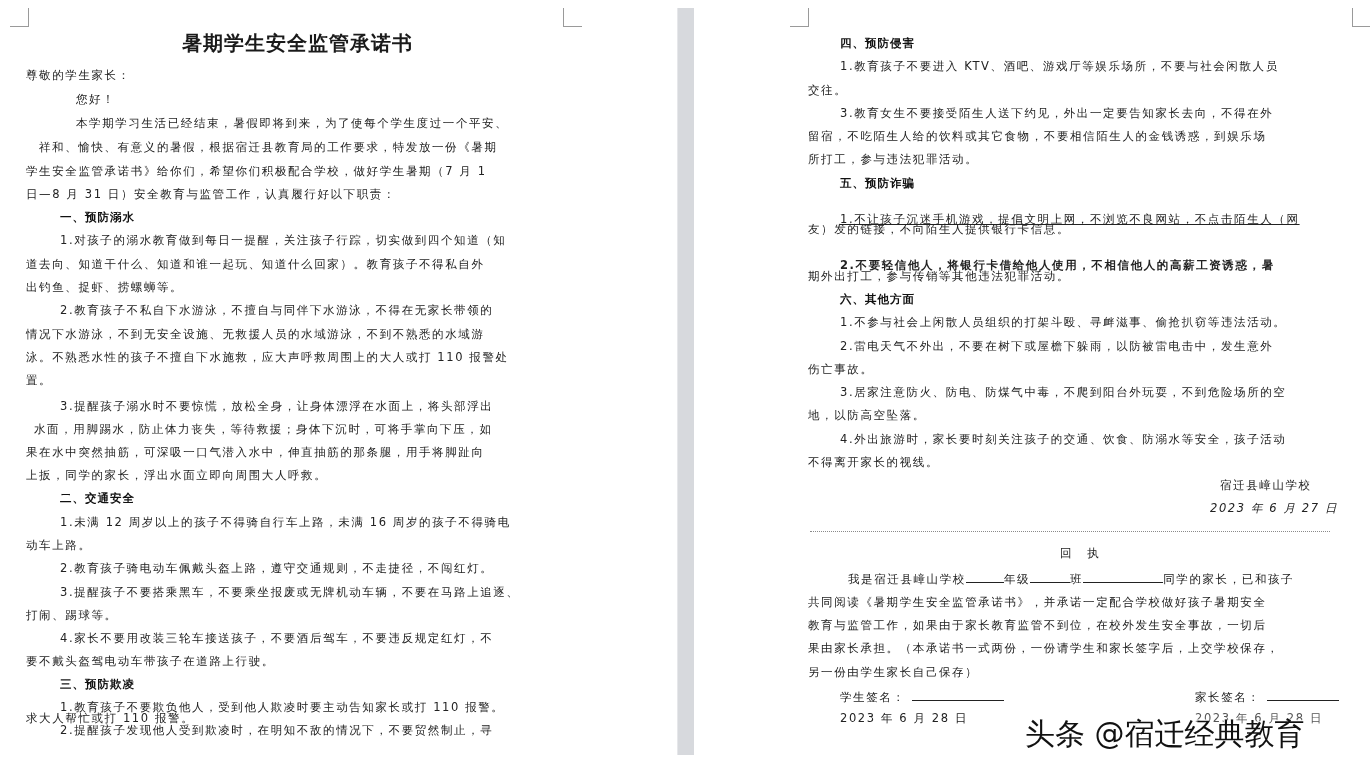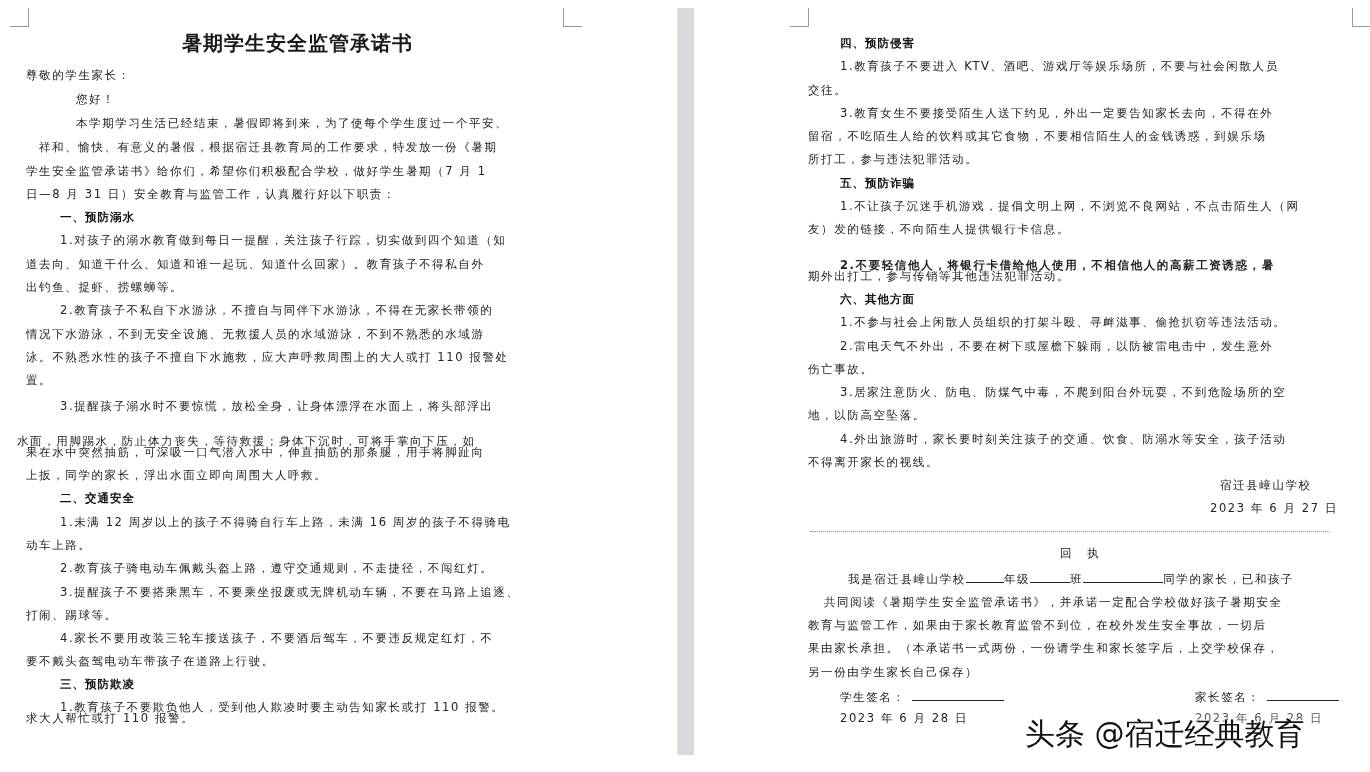--- a/index.html
+++ b/index.html
@@ -67,77 +67,78 @@
 
   <div class="line heading" style="left:60px; top:209px;">一、预防溺水</div>
   <div class="line" style="left:60px; top:232px;">1.对孩子的溺水教育做到每日一提醒，关注孩子行踪，切实做到四个知道（知</div>
   <div class="line" style="left:26px; top:256px;">道去向、知道干什么、知道和谁一起玩、知道什么回家）。教育孩子不得私自外</div>
   <div class="line" style="left:26px; top:279px;">出钓鱼、捉虾、捞螺蛳等。</div>
   <div class="line" style="left:60px; top:302px;">2.教育孩子不私自下水游泳，不擅自与同伴下水游泳，不得在无家长带领的</div>
   <div class="line" style="left:26px; top:326px;">情况下水游泳，不到无安全设施、无救援人员的水域游泳，不到不熟悉的水域游</div>
   <div class="line" style="left:26px; top:349px;">泳。不熟悉水性的孩子不擅自下水施救，应大声呼救周围上的大人或打 110 报警处</div>
   <div class="line" style="left:26px; top:372px;">置。</div>
   <div class="line" style="left:60px; top:398px;">3.提醒孩子溺水时不要惊慌，放松全身，让身体漂浮在水面上，将头部浮出</div>
-  <div class="line" style="left:17px; top:421px;margin-top:12px;">水面，用脚踢水，防止体力丧失，等待救援；身体下沉时，可将手掌向下压，如</div>
+  <div class="line" style="left:34px; top:421px;">水面，用脚踢水，防止体力丧失，等待救援；身体下沉时，可将手掌向下压，如</div>
   <div class="line" style="left:26px; top:444px;">果在水中突然抽筋，可深吸一口气潜入水中，伸直抽筋的那条腿，用手将脚趾向</div>
   <div class="line" style="left:26px; top:467px;">上扳，同学的家长，浮出水面立即向周围大人呼救。</div>
 
   <div class="line heading" style="left:60px; top:490px;">二、交通安全</div>
   <div class="line" style="left:60px; top:514px;">1.未满 12 周岁以上的孩子不得骑自行车上路，未满 16 周岁的孩子不得骑电</div>
   <div class="line" style="left:26px; top:537px;">动车上路。</div>
   <div class="line" style="left:60px; top:560px;">2.教育孩子骑电动车佩戴头盔上路，遵守交通规则，不走捷径，不闯红灯。</div>
   <div class="line" style="left:60px; top:584px;">3.提醒孩子不要搭乘黑车，不要乘坐报废或无牌机动车辆，不要在马路上追逐、</div>
   <div class="line" style="left:26px; top:607px;">打闹、踢球等。</div>
   <div class="line" style="left:60px; top:630px;">4.家长不要用改装三轮车接送孩子，不要酒后驾车，不要违反规定红灯，不</div>
   <div class="line" style="left:26px; top:653px;">要不戴头盔驾电动车带孩子在道路上行驶。</div>
 
   <div class="line heading" style="left:60px; top:676px;">三、预防欺凌</div>
   <div class="line" style="left:60px; top:699px;">1.教育孩子不要欺负他人，受到他人欺凌时要主动告知家长或打 110 报警。</div>
+  <div class="line" style="left:60px; top:722px;">2.提醒孩子发现他人受到欺凌时，在明知不敌的情况下，不要贸然制止，寻</div>
   <div class="line" style="left:26px; top:710px;">求大人帮忙或打 110 报警。</div>
 </div>
 
 <div class="page-gap"></div>
 
 <div class="page" id="page-right"></div>
 <div class="crop-mark crop-tl" style="left:790px; top:8px;"></div>
 <div class="crop-mark crop-tr" style="left:1352px; top:8px; border-right:none;"></div>
 
 <div class="line heading" style="left:840px; top:35px;">四、预防侵害</div>
 <div class="line" style="left:840px; top:58px;">1.教育孩子不要进入 KTV、酒吧、游戏厅等娱乐场所，不要与社会闲散人员</div>
 <div class="line" style="left:808px; top:82px;">交往。</div>
 <div class="line" style="left:840px; top:105px;">3.教育女生不要接受陌生人送下约见，外出一定要告知家长去向，不得在外</div>
 <div class="line" style="left:808px; top:128px;">留宿，不吃陌生人给的饮料或其它食物，不要相信陌生人的金钱诱惑，到娱乐场</div>
 <div class="line" style="left:808px; top:151px;">所打工，参与违法犯罪活动。</div>
 
 <div class="line heading" style="left:840px; top:175px;text-align:center;">五、预防诈骗</div>
-<div class="line" style="left:840px; top:198px;">1.不让孩子沉迷手机游戏，提倡文明上网，不浏览不良网站，不点击陌生人（网</div>
+<div class="line" style="left:840px; top:211px;text-decoration:underline;">1.不让孩子沉迷手机游戏，提倡文明上网，不浏览不良网站，不点击陌生人（网</div>
 <div class="line" style="left:808px; top:221px;">友）发的链接，不向陌生人提供银行卡信息。</div>
 <div class="line" style="left:840px; top:257px;font-weight:bold;">2.不要轻信他人，将银行卡借给他人使用，不相信他人的高薪工资诱惑，暑</div>
 <div class="line" style="left:808px; top:268px;">期外出打工，参与传销等其他违法犯罪活动。</div>
 
 <div class="line heading" style="left:840px; top:291px;">六、其他方面</div>
 <div class="line" style="left:840px; top:314px;">1.不参与社会上闲散人员组织的打架斗殴、寻衅滋事、偷抢扒窃等违法活动。</div>
 <div class="line" style="left:840px; top:338px;">2.雷电天气不外出，不要在树下或屋檐下躲雨，以防被雷电击中，发生意外</div>
 <div class="line" style="left:808px; top:361px;">伤亡事故。</div>
 <div class="line" style="left:840px; top:384px;">3.居家注意防火、防电、防煤气中毒，不爬到阳台外玩耍，不到危险场所的空</div>
 <div class="line" style="left:808px; top:407px;">地，以防高空坠落。</div>
 <div class="line" style="left:840px; top:431px;">4.外出旅游时，家长要时刻关注孩子的交通、饮食、防溺水等安全，孩子活动</div>
 <div class="line" style="left:808px; top:454px;">不得离开家长的视线。</div>
 
 <div class="line" style="left:1220px; top:477px;">宿迁县嶂山学校</div>
-<div class="line" style="left:1210px; top:500px;">2023 年 6 月 27 日</div>
+<div class="line" style="left:1210px; top:500px;font-style:italic;">2023 年 6 月 27 日</div>
 
 <div class="dotted"></div>
 
 <div class="line" style="left:1060px; top:545px; letter-spacing:6px;">回  执</div>
 
 <div class="line" style="left:848px; top:570px;">
   <span>我是宿迁县嶂山学校</span><span class="underline" style="width:38px;"></span><span>年级</span><span class="underline" style="width:40px;"></span><span>班</span><span class="underline" style="width:80px;"></span><span>同学的家长，已和孩子</span>
 </div>
-<div class="line" style="left:808px; top:594px;margin-left:16px;">共同阅读《暑期学生安全监管承诺书》，并承诺一定配合学校做好孩子暑期安全</div>
+<div class="line" style="left:808px; top:594px;">共同阅读《暑期学生安全监管承诺书》，并承诺一定配合学校做好孩子暑期安全</div>
 <div class="line" style="left:808px; top:617px;">教育与监管工作，如果由于家长教育监管不到位，在校外发生安全事故，一切后</div>
 <div class="line" style="left:808px; top:640px;">果由家长承担。（本承诺书一式两份，一份请学生和家长签字后，上交学校保存，</div>
 <div class="line" style="left:808px; top:664px;">另一份由学生家长自己保存）</div>
 
 <div class="line" style="left:840px; top:688px;">
   <span>学生签名：</span><span class="underline" style="width:92px; margin-left:6px;"></span>
 </div>
 <div class="line" style="left:1195px; top:688px;">
   <span>家长签名：</span><span class="underline" style="width:72px; margin-left:6px;"></span>
 </div>

